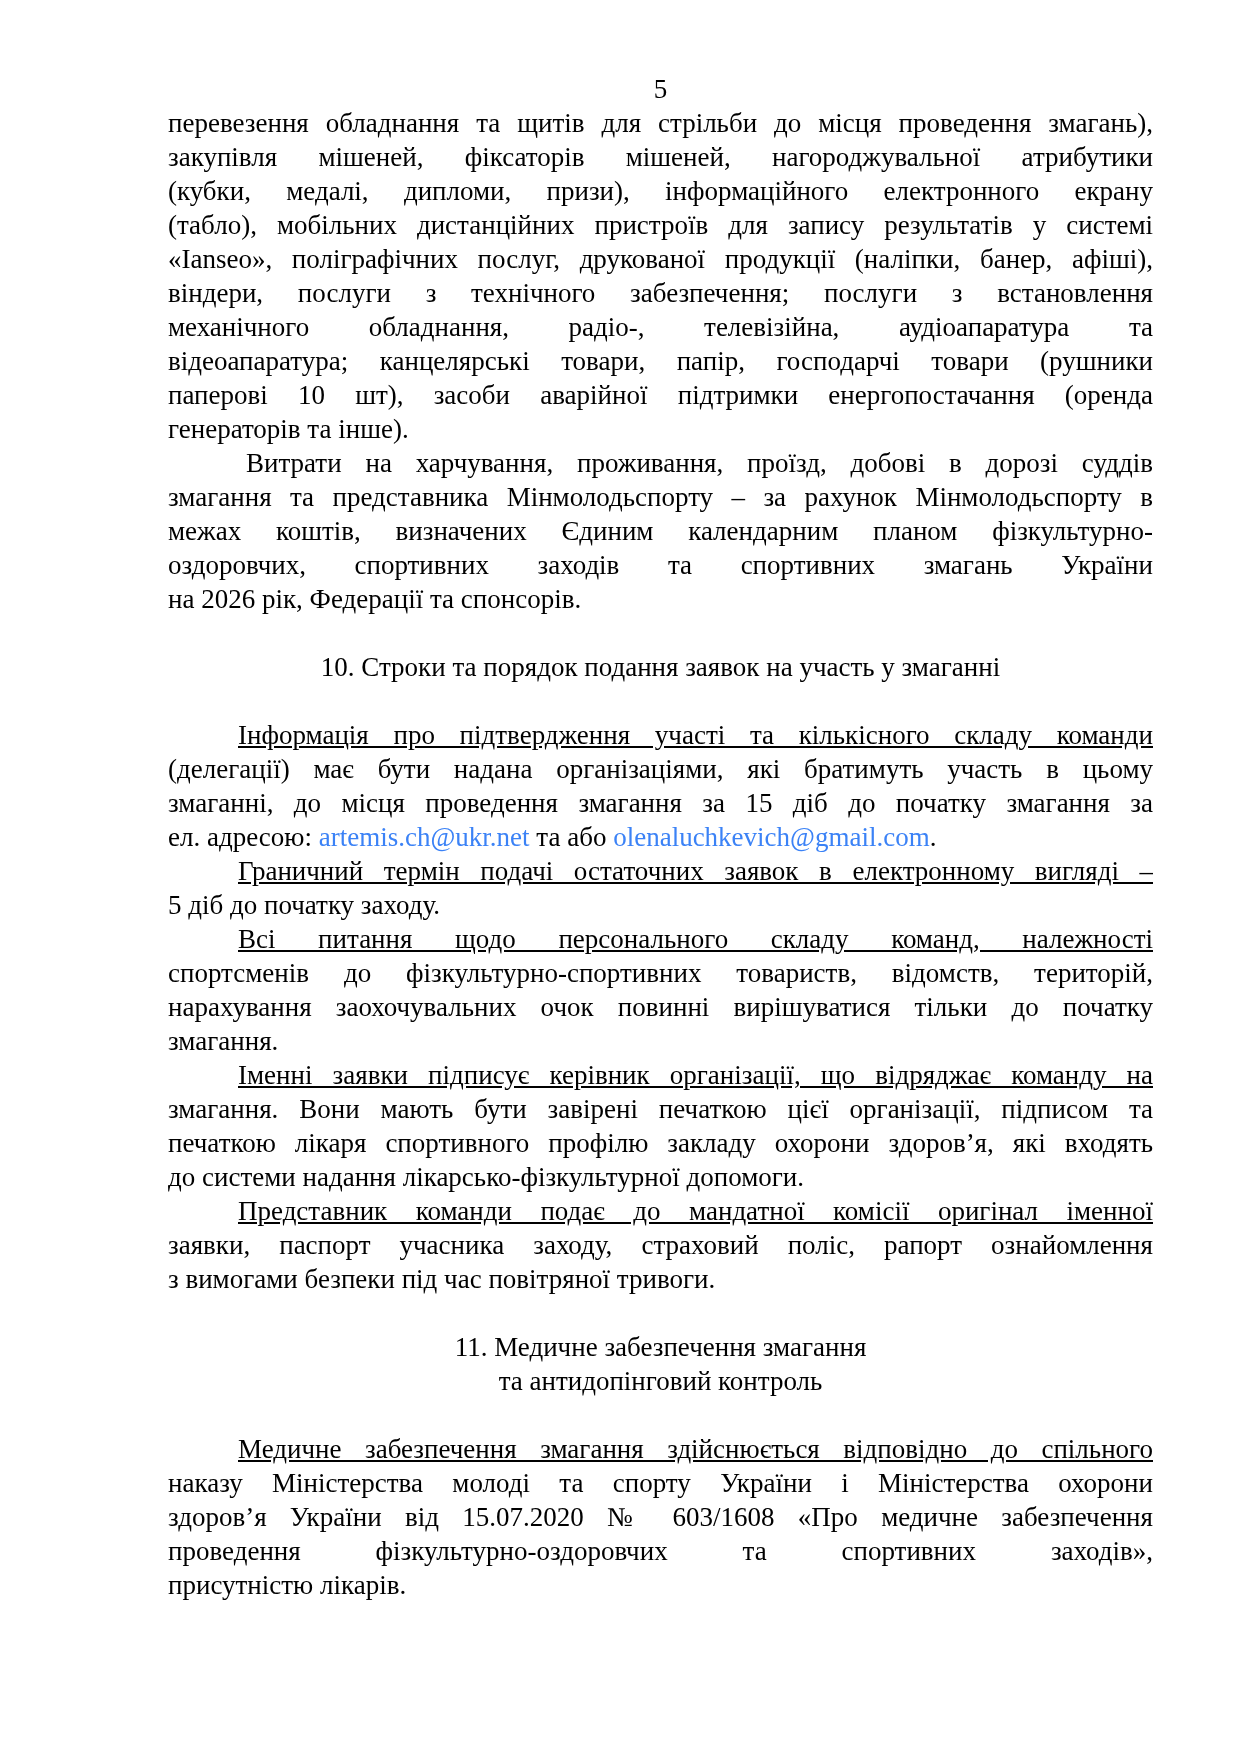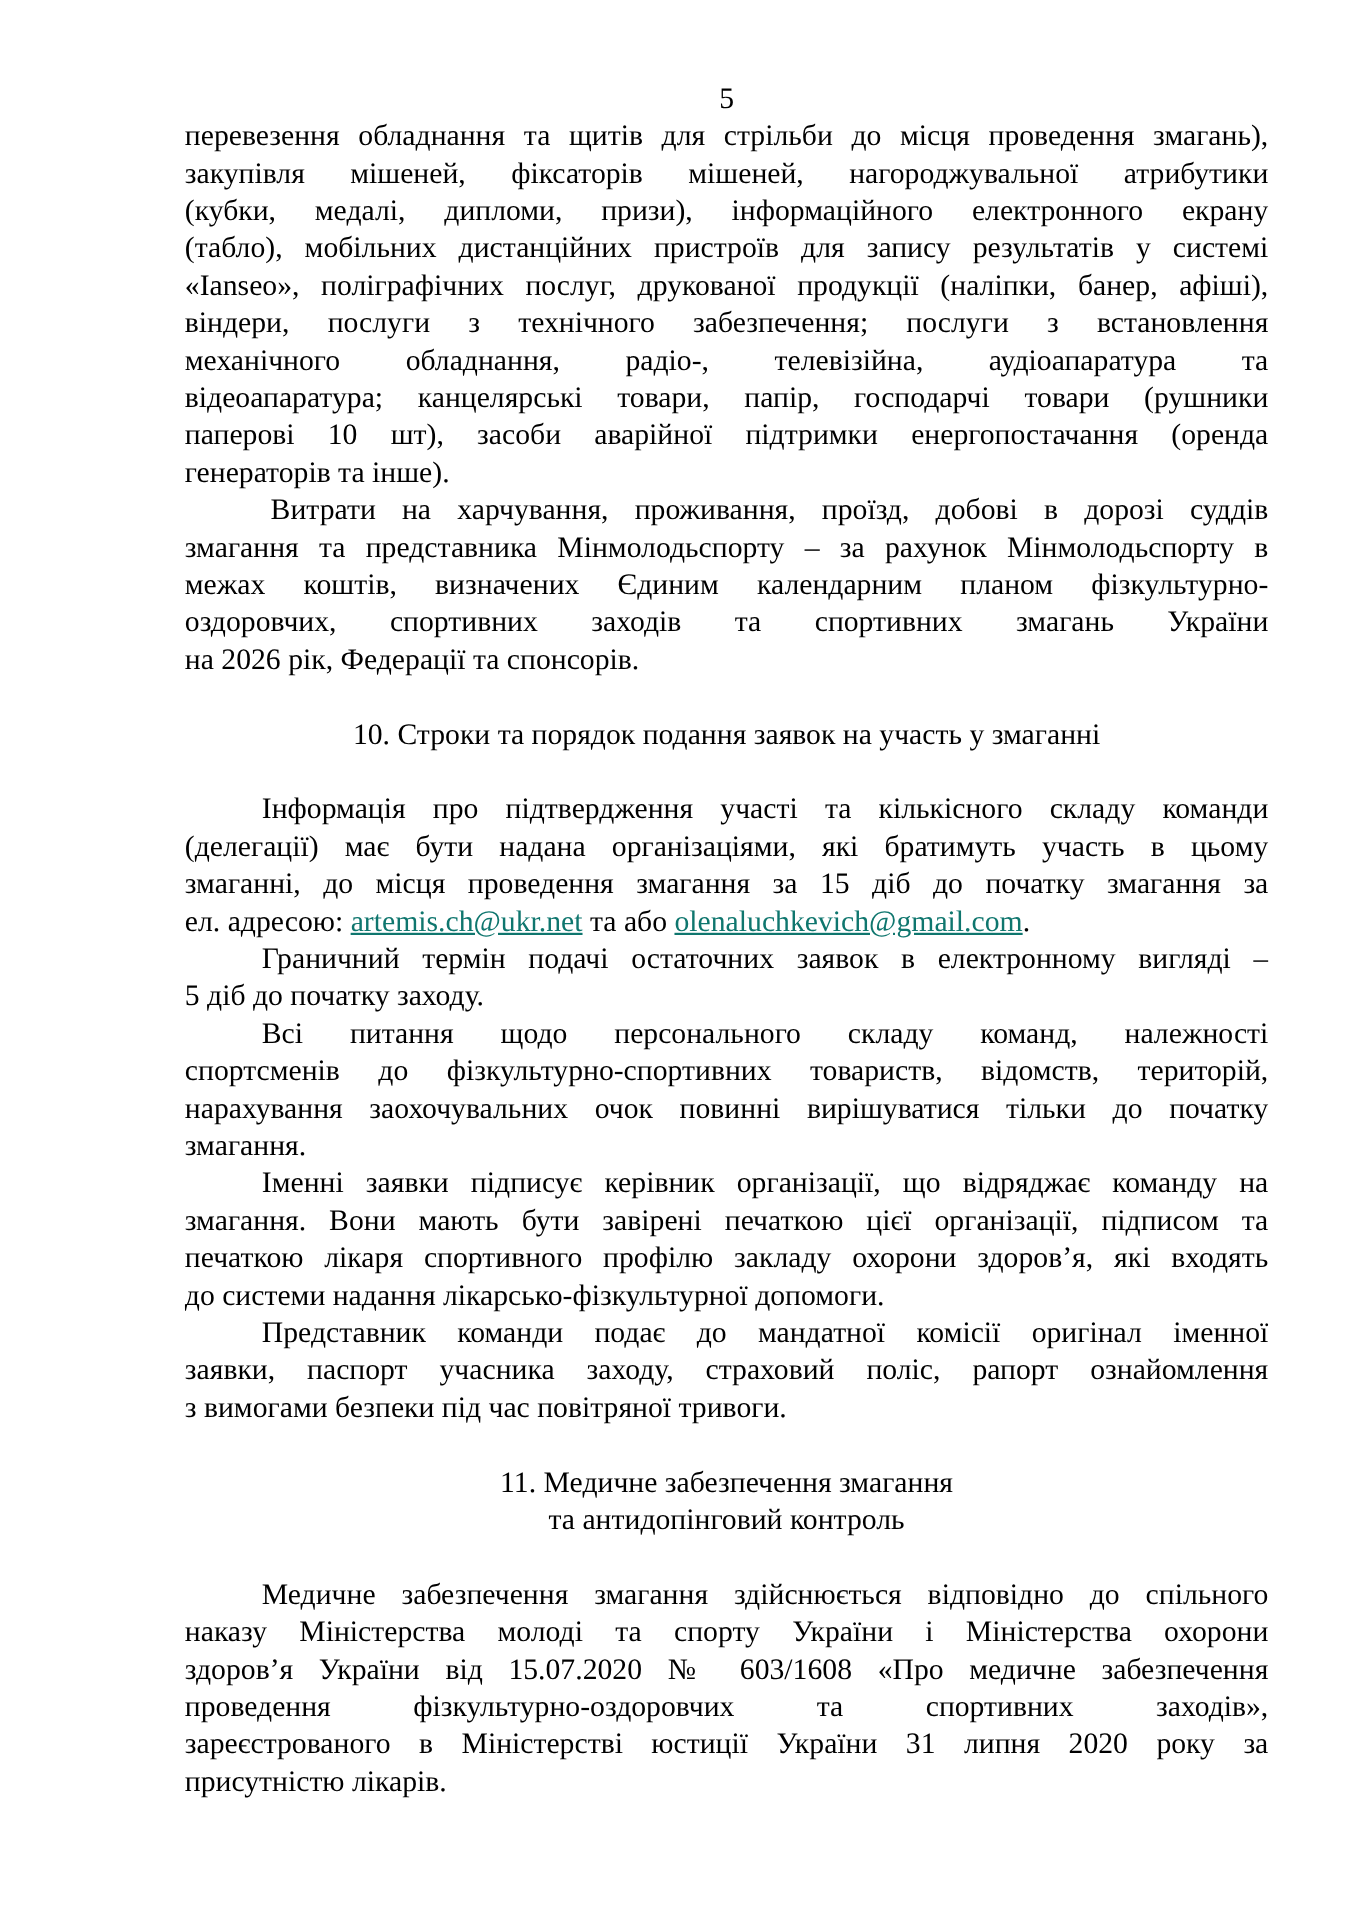--- a/index.html
+++ b/index.html
@@ -23,24 +23,24 @@
     height:34px;
     line-height:34px;
     overflow:hidden;
     text-align:justify;
     text-align-last:justify;
     white-space:normal;
   }
   .ln.last{text-align:left;text-align-last:left;}
   .ln.center{text-align:right;text-align-last:center;}
   .ln.blank{height:34px;}
-  .ind{text-indent:70px;}
+  .ind{text-indent:70px;text-decoration:underline;}
   .ind-lg{text-indent:78px;}
   .pagenum{height:34px;line-height:34px;text-align:center;text-align-last:center;}
-  a.email{color:#0f766e;text-decoration:underline;cursor:pointer;}
+  a.email{color:#3b82f6;cursor:pointer;}
 </style>
 </head>
 <body>
 
 <div class="page">
   <div class="textblock">
 
     <div class="pagenum">5</div>
 
     <div>
@@ -105,18 +105,17 @@
       <div class="ln center">11. Медичне забезпечення змагання</div>
       <div class="ln center">та антидопінговий контроль</div>
     </div>
     <div class="ln blank"></div>
 
     <div>
       <div class="ln ind">Медичне забезпечення змагання здійснюється відповідно до спільного</div>
       <div class="ln">наказу Міністерства молоді та спорту України і Міністерства охорони</div>
       <div class="ln">здоров’я України від 15.07.2020 № 603/1608 «Про медичне забезпечення</div>
       <div class="ln">проведення фізкультурно-оздоровчих та спортивних заходів»,</div>
-      <div class="ln">зареєстрованого в Міністерстві юстиції України 31 липня 2020 року за</div>
       <div class="ln last">присутністю лікарів.</div>
     </div>
 
   </div>
 </div>
 
 </body></html>

